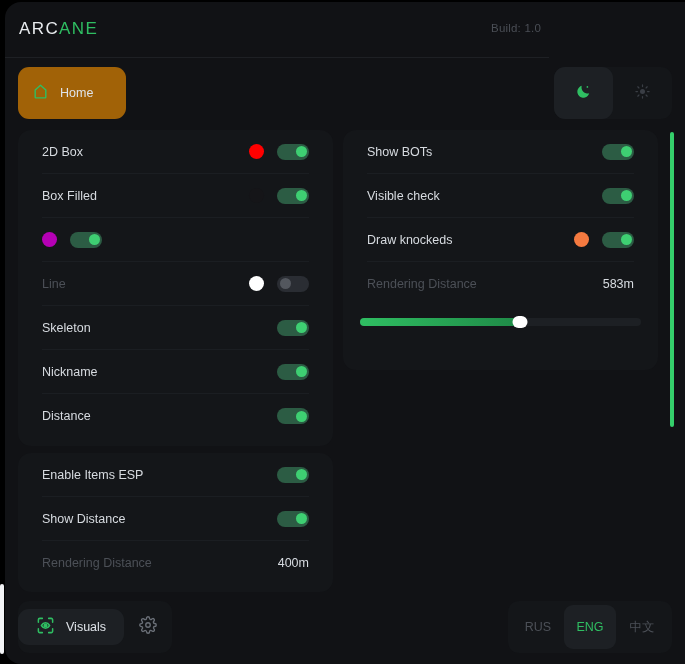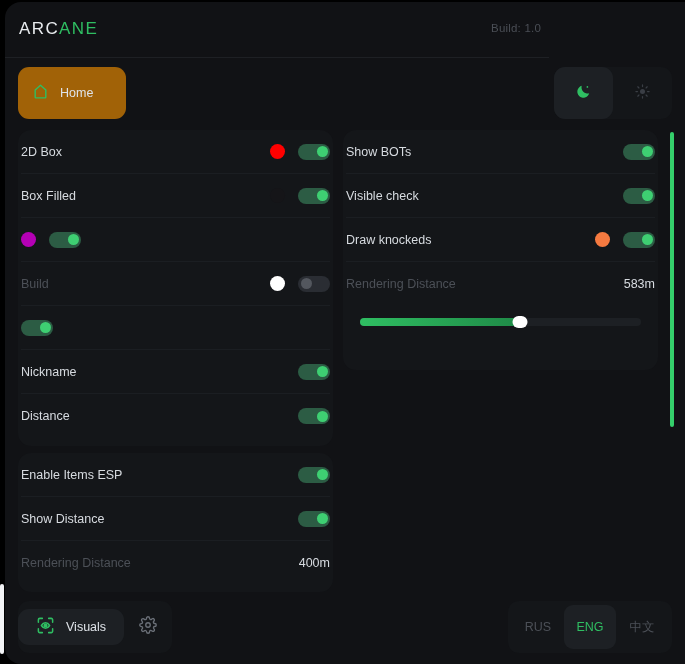--- a/index.html
+++ b/index.html
@@ -64,21 +64,21 @@
     position: absolute;
     background: #141619;
     border-radius: 13px;
   }
   .card.left1  { left: 13px;  top: 3px;   width: 315px; height: 316px; }
   .card.left2  { left: 13px;  top: 326px; width: 315px; height: 139px; overflow: hidden; }
   .card.right1 { left: 338px; top: 3px;   width: 315px; height: 240px; }
 
   .row {
     position: relative; height: 44px;
-    margin: 0 3px;
+    margin: 0 24px;
     display: flex; align-items: center;
     border-bottom: 1px solid #1b1e22;
   }
   .row:last-child { border-bottom: none; }
   .row .name { font-size: 12.5px; color: #d7dbe0; flex: 1; }
   .row.off .name { color: #4c5057; }
   .row.muted .name { color: #4c5057; }
   .row .value { font-size: 12.5px; color: #d7dbe0; }
 
   .swatch {
@@ -212,27 +212,28 @@
             <span class="knob"></span>
           </span>
       </div>
       <div class="row">
         <span class="swatch" style="background:#b500b5"></span>
         <span class="toggle">
             <span class="knob"></span>
           </span>
       </div>
       <div class="row off">
-        <span class="name">Build</span>
+        <span class="name">Line</span>
         <span class="swatch" style="background:#ffffff"></span>
         <span class="toggle off">
             <span class="knob"></span>
           </span>
       </div>
       <div class="row">
+        <span class="name">Skeleton</span>
         <span class="toggle">
             <span class="knob"></span>
           </span>
       </div>
       <div class="row">
         <span class="name">Nickname</span>
         <span class="toggle">
             <span class="knob"></span>
           </span>
       </div>

